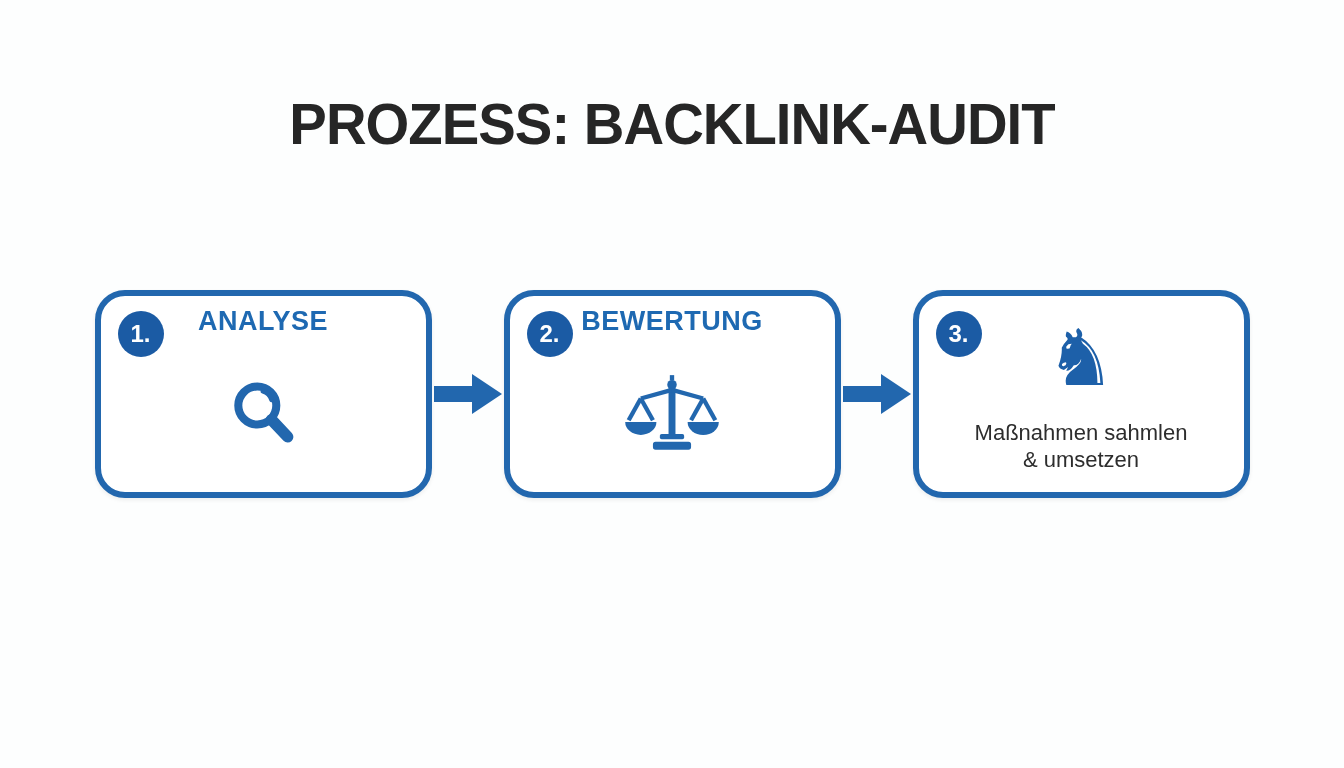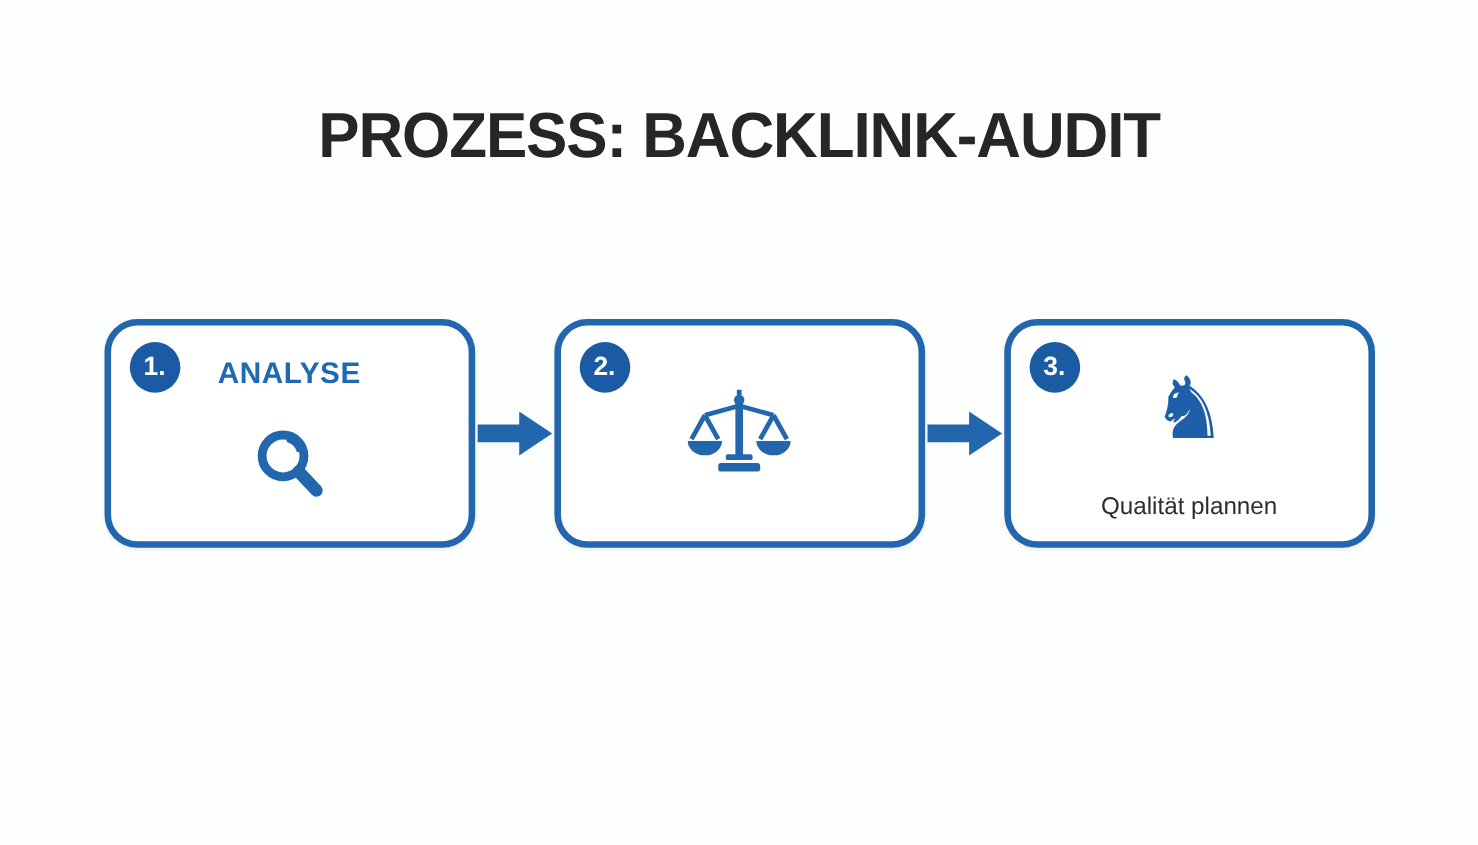--- a/index.html
+++ b/index.html
@@ -50,21 +50,21 @@
     background:#1b5ba4;
     color:#ffffff;
     font-weight:bold;
     font-size:24px;
     display:flex;
     align-items:center;
     justify-content:center;
   }
 
   .step-label {
-    margin-top:28px;
+    margin-top:10px;
     font-size:27px;
     font-weight:bold;
     letter-spacing:0.5px;
     color:#1e69b2;
   }
 
   .step-icon {
     flex:1;
     display:flex;
     align-items:center;
@@ -117,20 +117,21 @@
     </div>
 
     <div class="arrow">
       <svg width="68" height="42" viewBox="0 0 68 42">
         <path d="M0 13 H38 V1 L68 21 L38 41 V29 H0 Z" fill="#2267ae"></path>
       </svg>
     </div>
 
     <div class="step-box">
       <div class="step-number">2.</div>
+      <div class="step-label">BEWERTUNG</div>
       <div class="step-icon">
         <svg width="104" height="80" viewBox="0 0 120 92">
           <rect x="57.5" y="0" width="5" height="6" fill="#2267ae"></rect>
           <circle cx="60" cy="11" r="5.5" fill="#2267ae"></circle>
           <rect x="56" y="14" width="8" height="57" fill="#2267ae"></rect>
           <line x1="60" y1="17" x2="24" y2="27" stroke="#2267ae" stroke-width="5"></line>
           <line x1="60" y1="17" x2="96" y2="27" stroke="#2267ae" stroke-width="5"></line>
           <line x1="24" y1="27" x2="10" y2="52" stroke="#2267ae" stroke-width="5"></line>
           <line x1="24" y1="27" x2="38" y2="52" stroke="#2267ae" stroke-width="5"></line>
           <line x1="96" y1="27" x2="82" y2="52" stroke="#2267ae" stroke-width="5"></line>
@@ -148,18 +149,19 @@
         <path d="M0 13 H38 V1 L68 21 L38 41 V29 H0 Z" fill="#2267ae"></path>
       </svg>
     </div>
 
     <div class="step-box">
       <div class="step-number">3.</div>
       <div class="step-icon">
         <span class="knight-glyph">♞</span>
       </div>
       <div class="step-caption">
-        <span class="cap-line">Qualität plannen</span>
+        <span class="cap-line">Maßnahmen sahmlen</span>
+        <span class="cap-line">&amp; umsetzen</span>
       </div>
     </div>
 
   </div>
 </div>
 
 </body></html>

